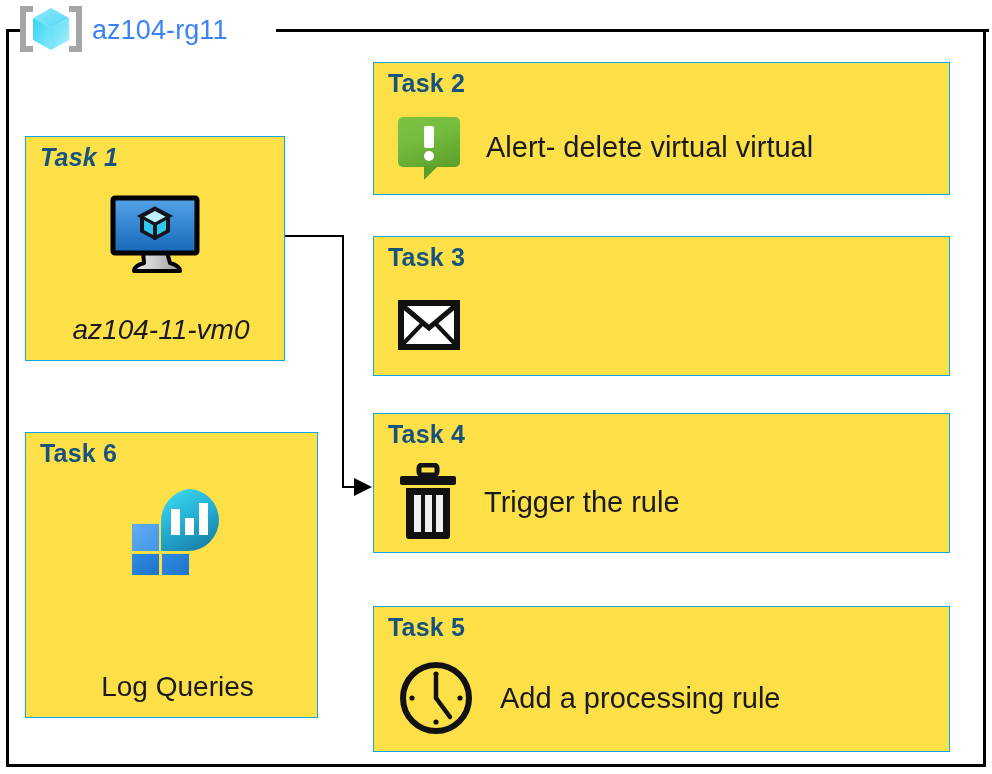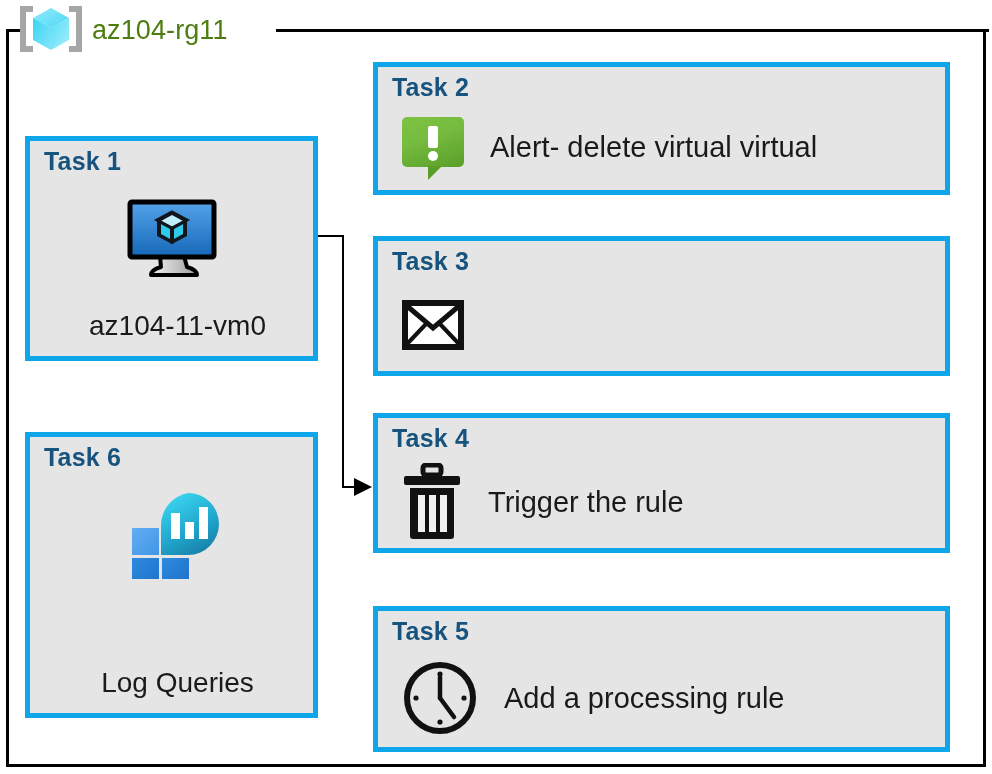--- a/index.html
+++ b/index.html
@@ -29,29 +29,29 @@
     width: 713px; height: 3px; background: #000000;
   }
   .rg-header {
     position: absolute; left: 14px; top: 0px;
     height: 60px;
     display: flex; align-items: center; gap: 10px;
     padding: 0 6px;
   }
   .rg-icon { position: relative; width: 62px; height: 52px; flex: 0 0 auto; }
   .rg-label {
-    font-size: 27px; color: #4d7c0f; letter-spacing: .1px;
+    font-size: 27px; color: #3b82f6; letter-spacing: .1px;
     white-space: nowrap;
   }
 
   
   .card {
     position: absolute;
-    background: #e5e5e5;
-    border: 5px solid #0ea5e9;
+    background: #fde047;
+    border: 1px solid #0ea5e9;
   }
   .card-title {
     position: absolute; left: 14px; top: 6px;
     font-size: 25px; font-weight: bold; color: #17537f;
     letter-spacing: .2px;
   }
 
   
   .card-v .icon-wrap {
     position: absolute; left: 0; right: 0; top: 52px;
@@ -159,21 +159,21 @@
       </svg>
     </span>
     <span class="rg-label">az104-rg11</span>
   </div>
 
   <div class="conn conn-h1"></div>
   <div class="conn conn-v"></div>
   <div class="conn conn-h2"></div>
   <div class="arrow-head"></div>
 
-  <div class="card card-v" style="left:25px; top:136px; width:293px; height:225px;">
+  <div class="card card-v" style="left:25px; top:136px; width:260px; height:225px;font-style:italic;">
     <div class="card-title">Task 1</div>
     <div class="icon-wrap">
       <svg class="vm-icon svg-icon" viewBox="0 0 92 80">
         <defs>
           <linearGradient id="screenGrad" x1="0" y1="0" x2="0" y2="1">
             <stop offset="0" stop-color="#54A3EA"></stop>
             <stop offset="1" stop-color="#1568B8"></stop>
           </linearGradient>
           <linearGradient id="standGrad" x1="0" y1="0" x2="1" y2="0">
             <stop offset="0" stop-color="#EFEFEF"></stop>

